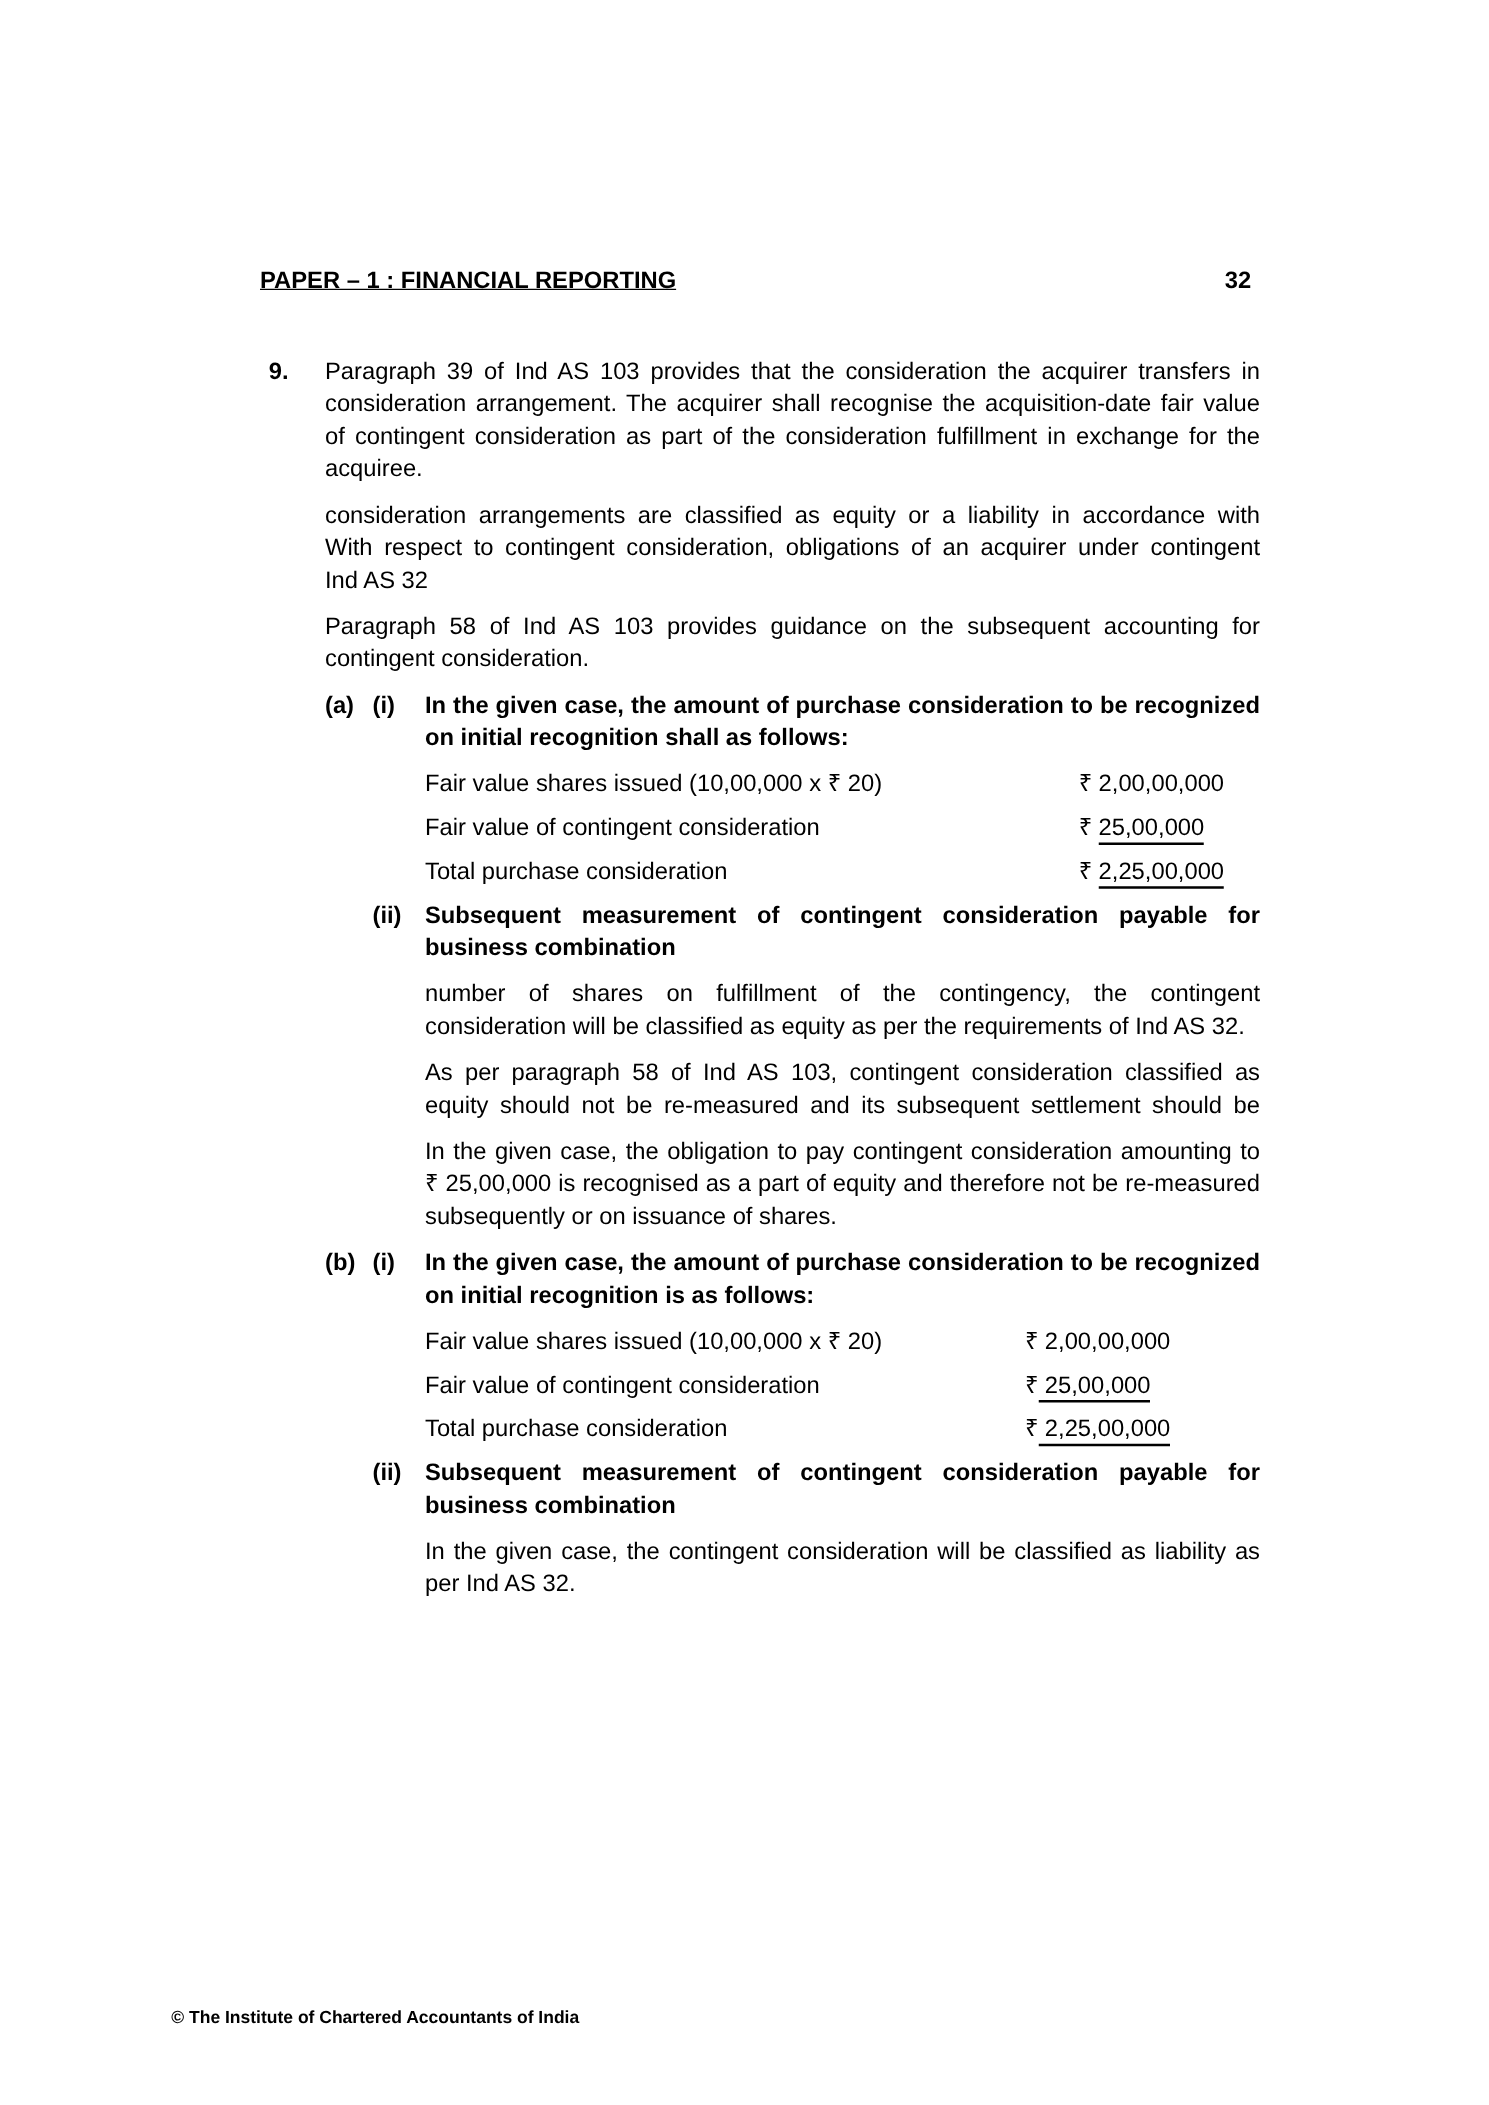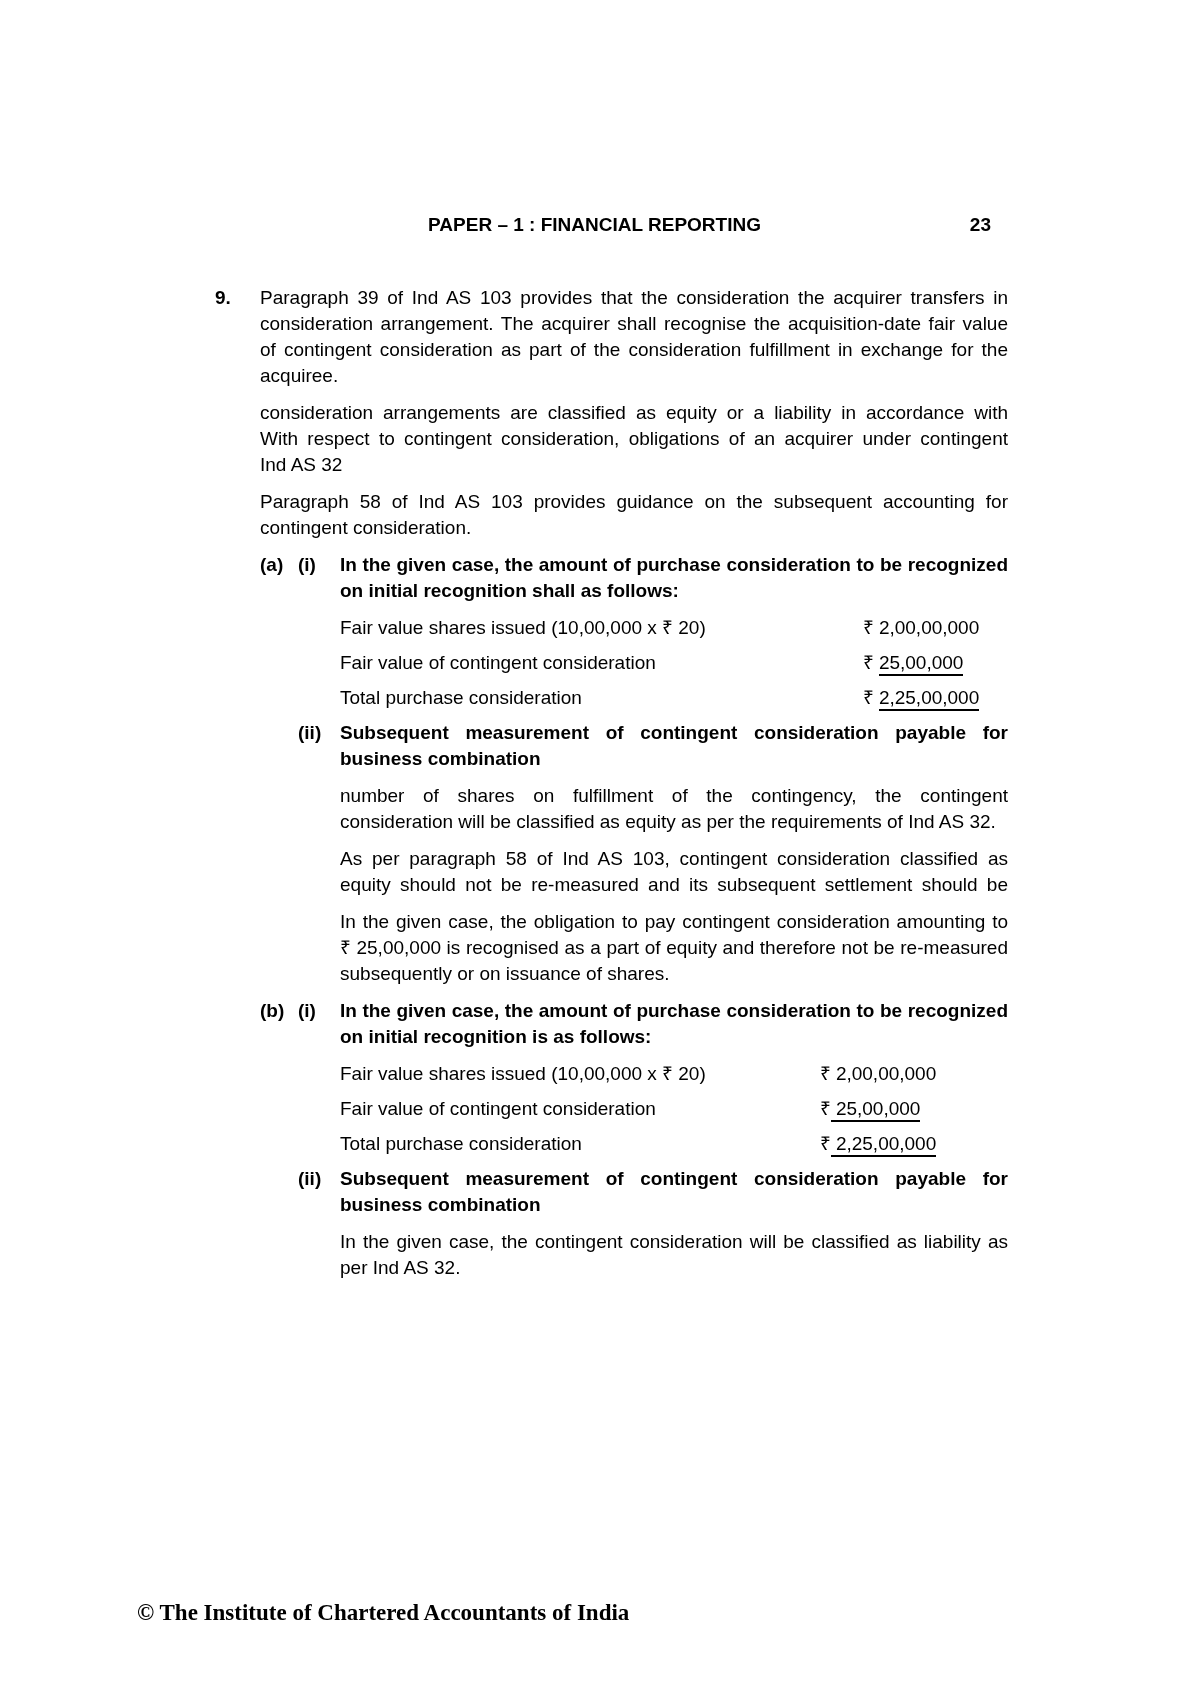--- a/index.html
+++ b/index.html
@@ -7,21 +7,21 @@
     position:relative;
     width:1191px;height:1684px;
     margin:0 auto;
     background:#ffffff;
     color:#000;
     font-family:"Liberation Sans",sans-serif;
     font-size:19px;line-height:26px;
     overflow:hidden;
   }
   
-  .hdr{position:absolute;top:212px;left:198px;width:793px;font-weight:bold;text-align:center;}
+  .hdr{position:absolute;top:212px;left:208px;width:793px;font-weight:bold;text-align:left;text-decoration:underline;}
   .hdr .pgnum{position:absolute;right:0;top:0;font-weight:bold;}
   
   .content{position:absolute;top:285px;left:215px;width:793px;}
   .qrow{display:flex;}
   .qnum{width:45px;flex:none;font-weight:bold;}
   .qbody{width:748px;flex:none;}
   .para{margin:0 0 11px 0;}
   .jline{text-align:justify;text-align-last:justify;}
   .jline.last{text-align-last:left;}
   
@@ -37,32 +37,32 @@
   .trow{position:relative;margin-bottom:9px;white-space:nowrap;}
   .tval{position:absolute;top:0;}
   .cols-a .tval{left:523px;}
   .cols-b .tval{left:480px;}
   .num{margin-left:5px;}
   .num.u{border-bottom:2px solid #000;padding-bottom:1px;}
   .num.u-lead{border-bottom:2px solid #000;padding-bottom:1px;padding-left:5px;margin-left:0;}
   
   .footer{
     position:absolute;left:137px;top:1600px;
-    font-family:Liberation Serif, serif;
-    font-weight:bold;font-size:23px;line-height:26px;
+    font-family:Liberation Sans, sans-serif;
+    font-weight:bold;font-size:14px;line-height:26px;
   }
 </style>
 </head>
 <body>
 
 <div class="page">
 
   <div class="hdr">
     <span>PAPER – 1 : FINANCIAL REPORTING</span>
-    <span class="pgnum">23</span>
+    <span class="pgnum">32</span>
   </div>
 
   <div class="content">
     <div class="qrow">
       <div class="qnum">9.</div>
       <div class="qbody">
 
         <div class="para">
             <div class="jline">Paragraph 39 of Ind AS 103 provides that the consideration the acquirer transfers in</div>
             <div class="jline">consideration arrangement.  The acquirer shall recognise the acquisition-date fair value</div>

